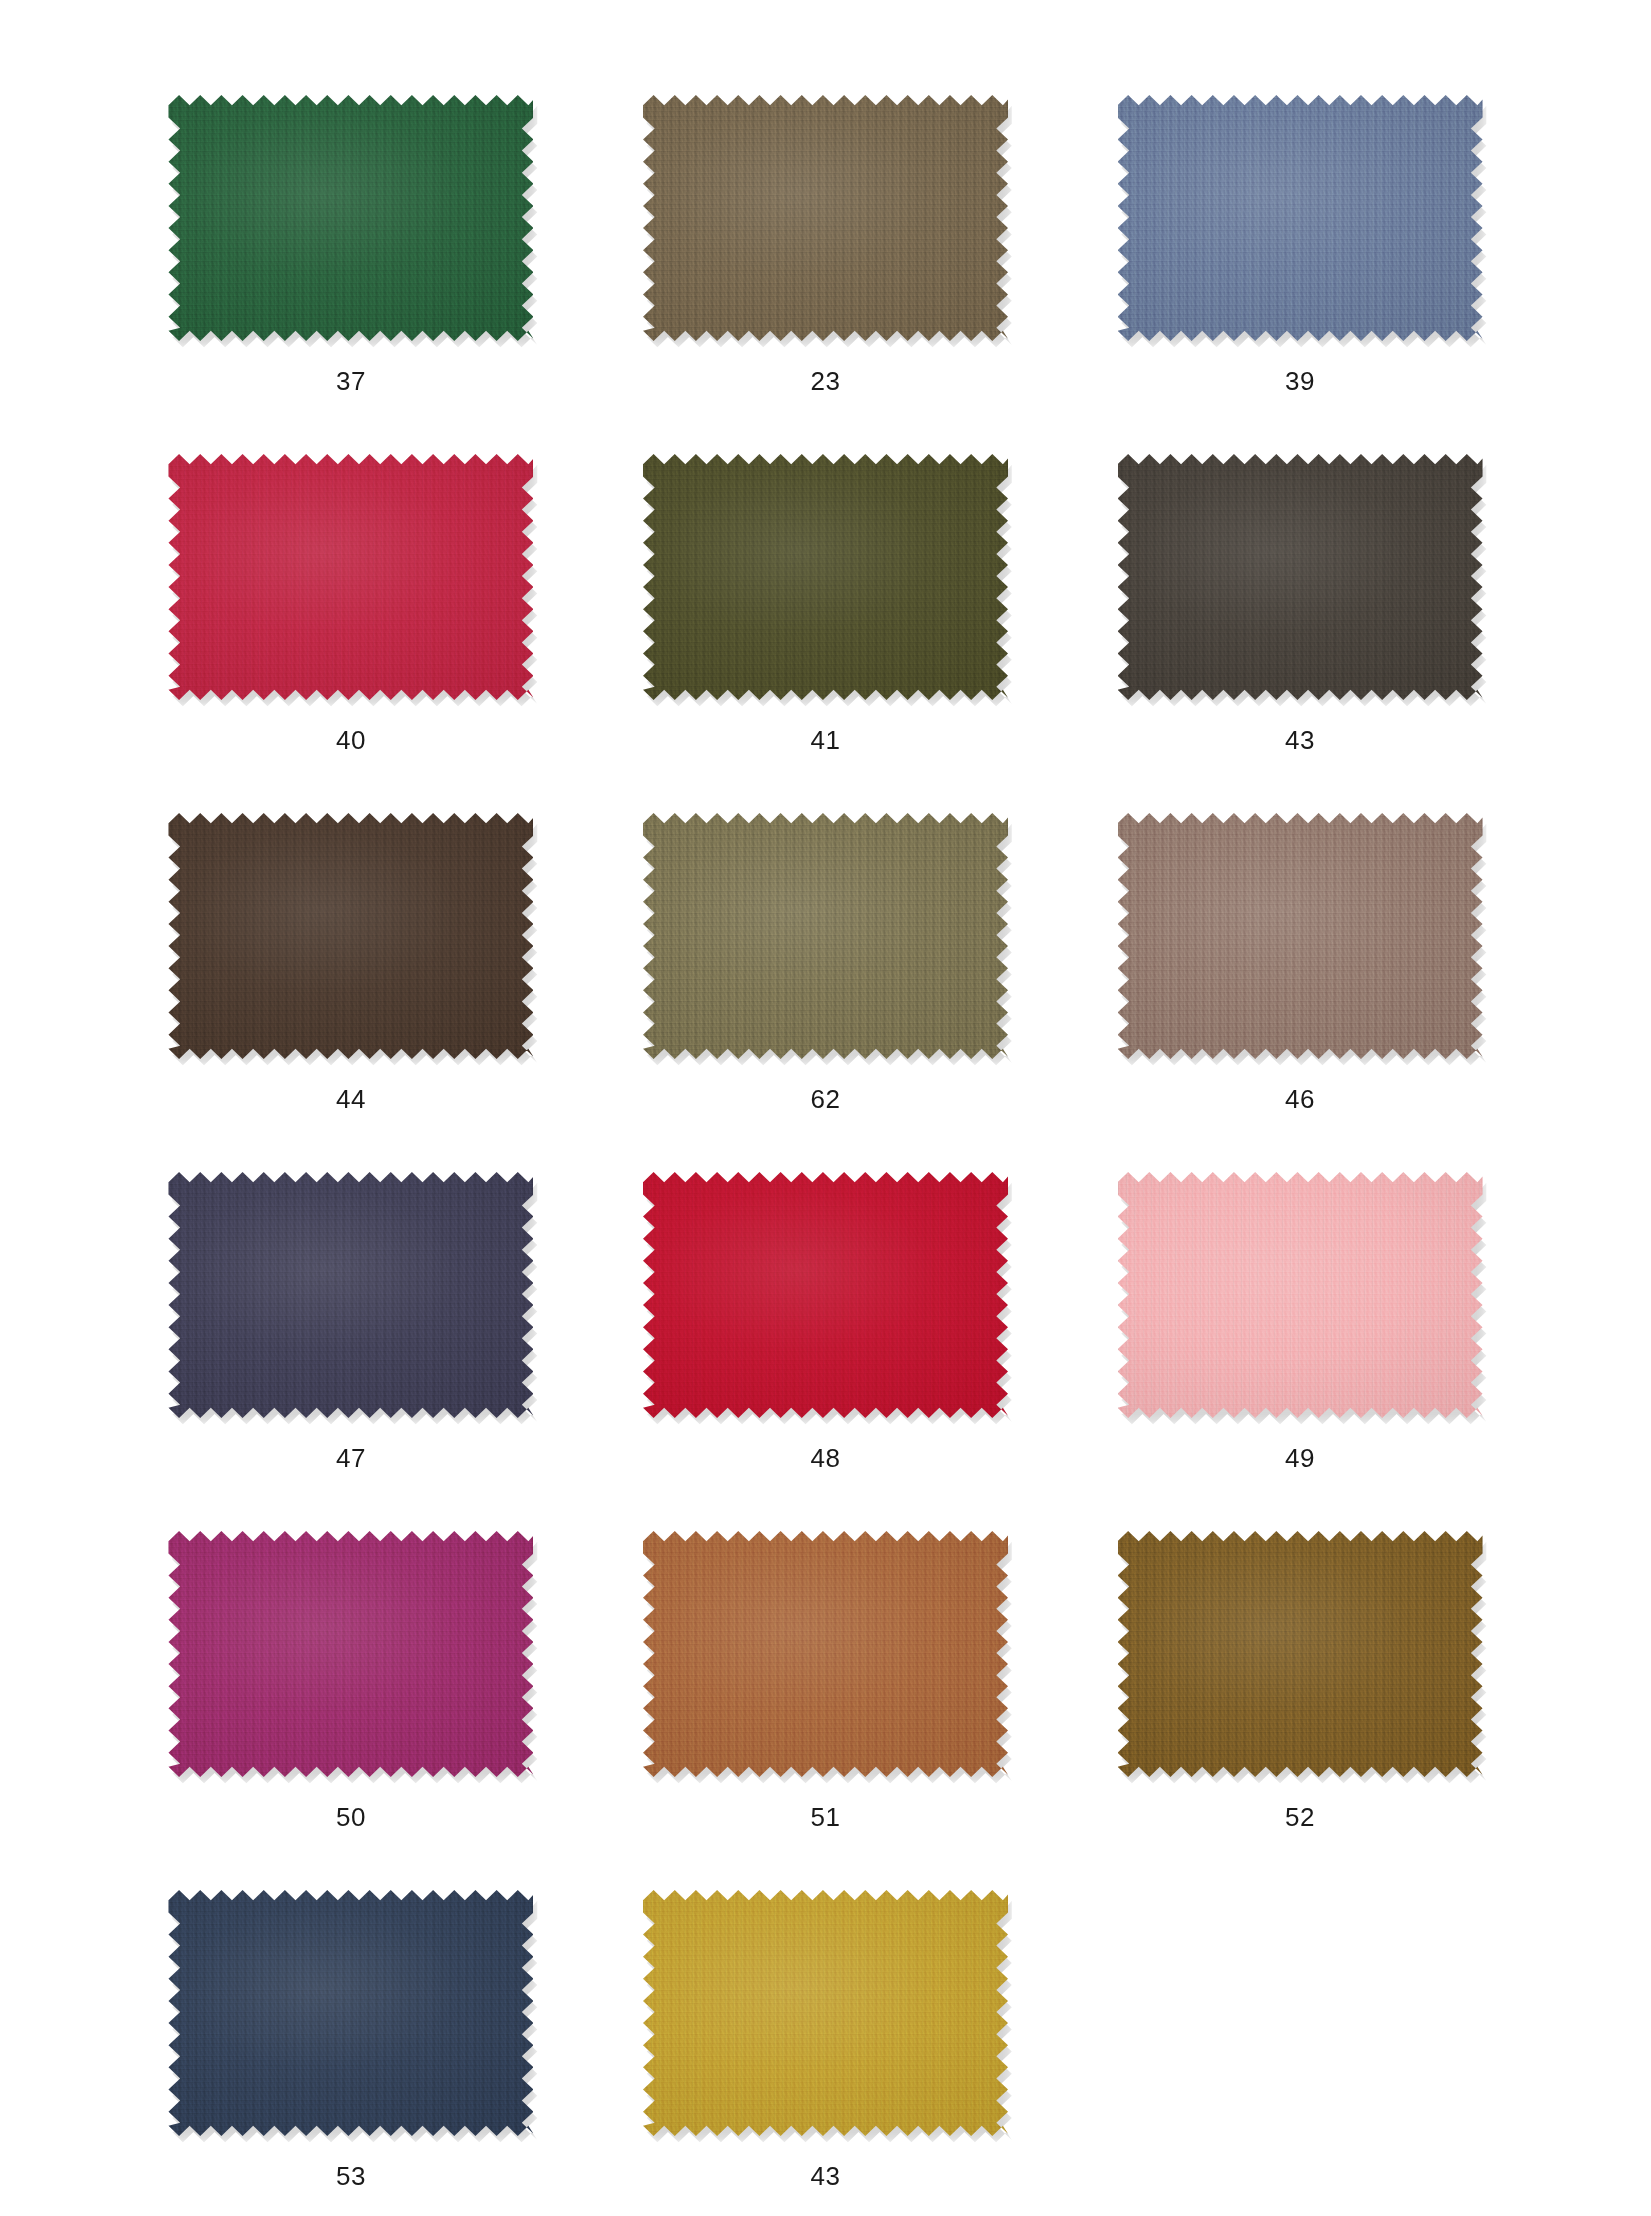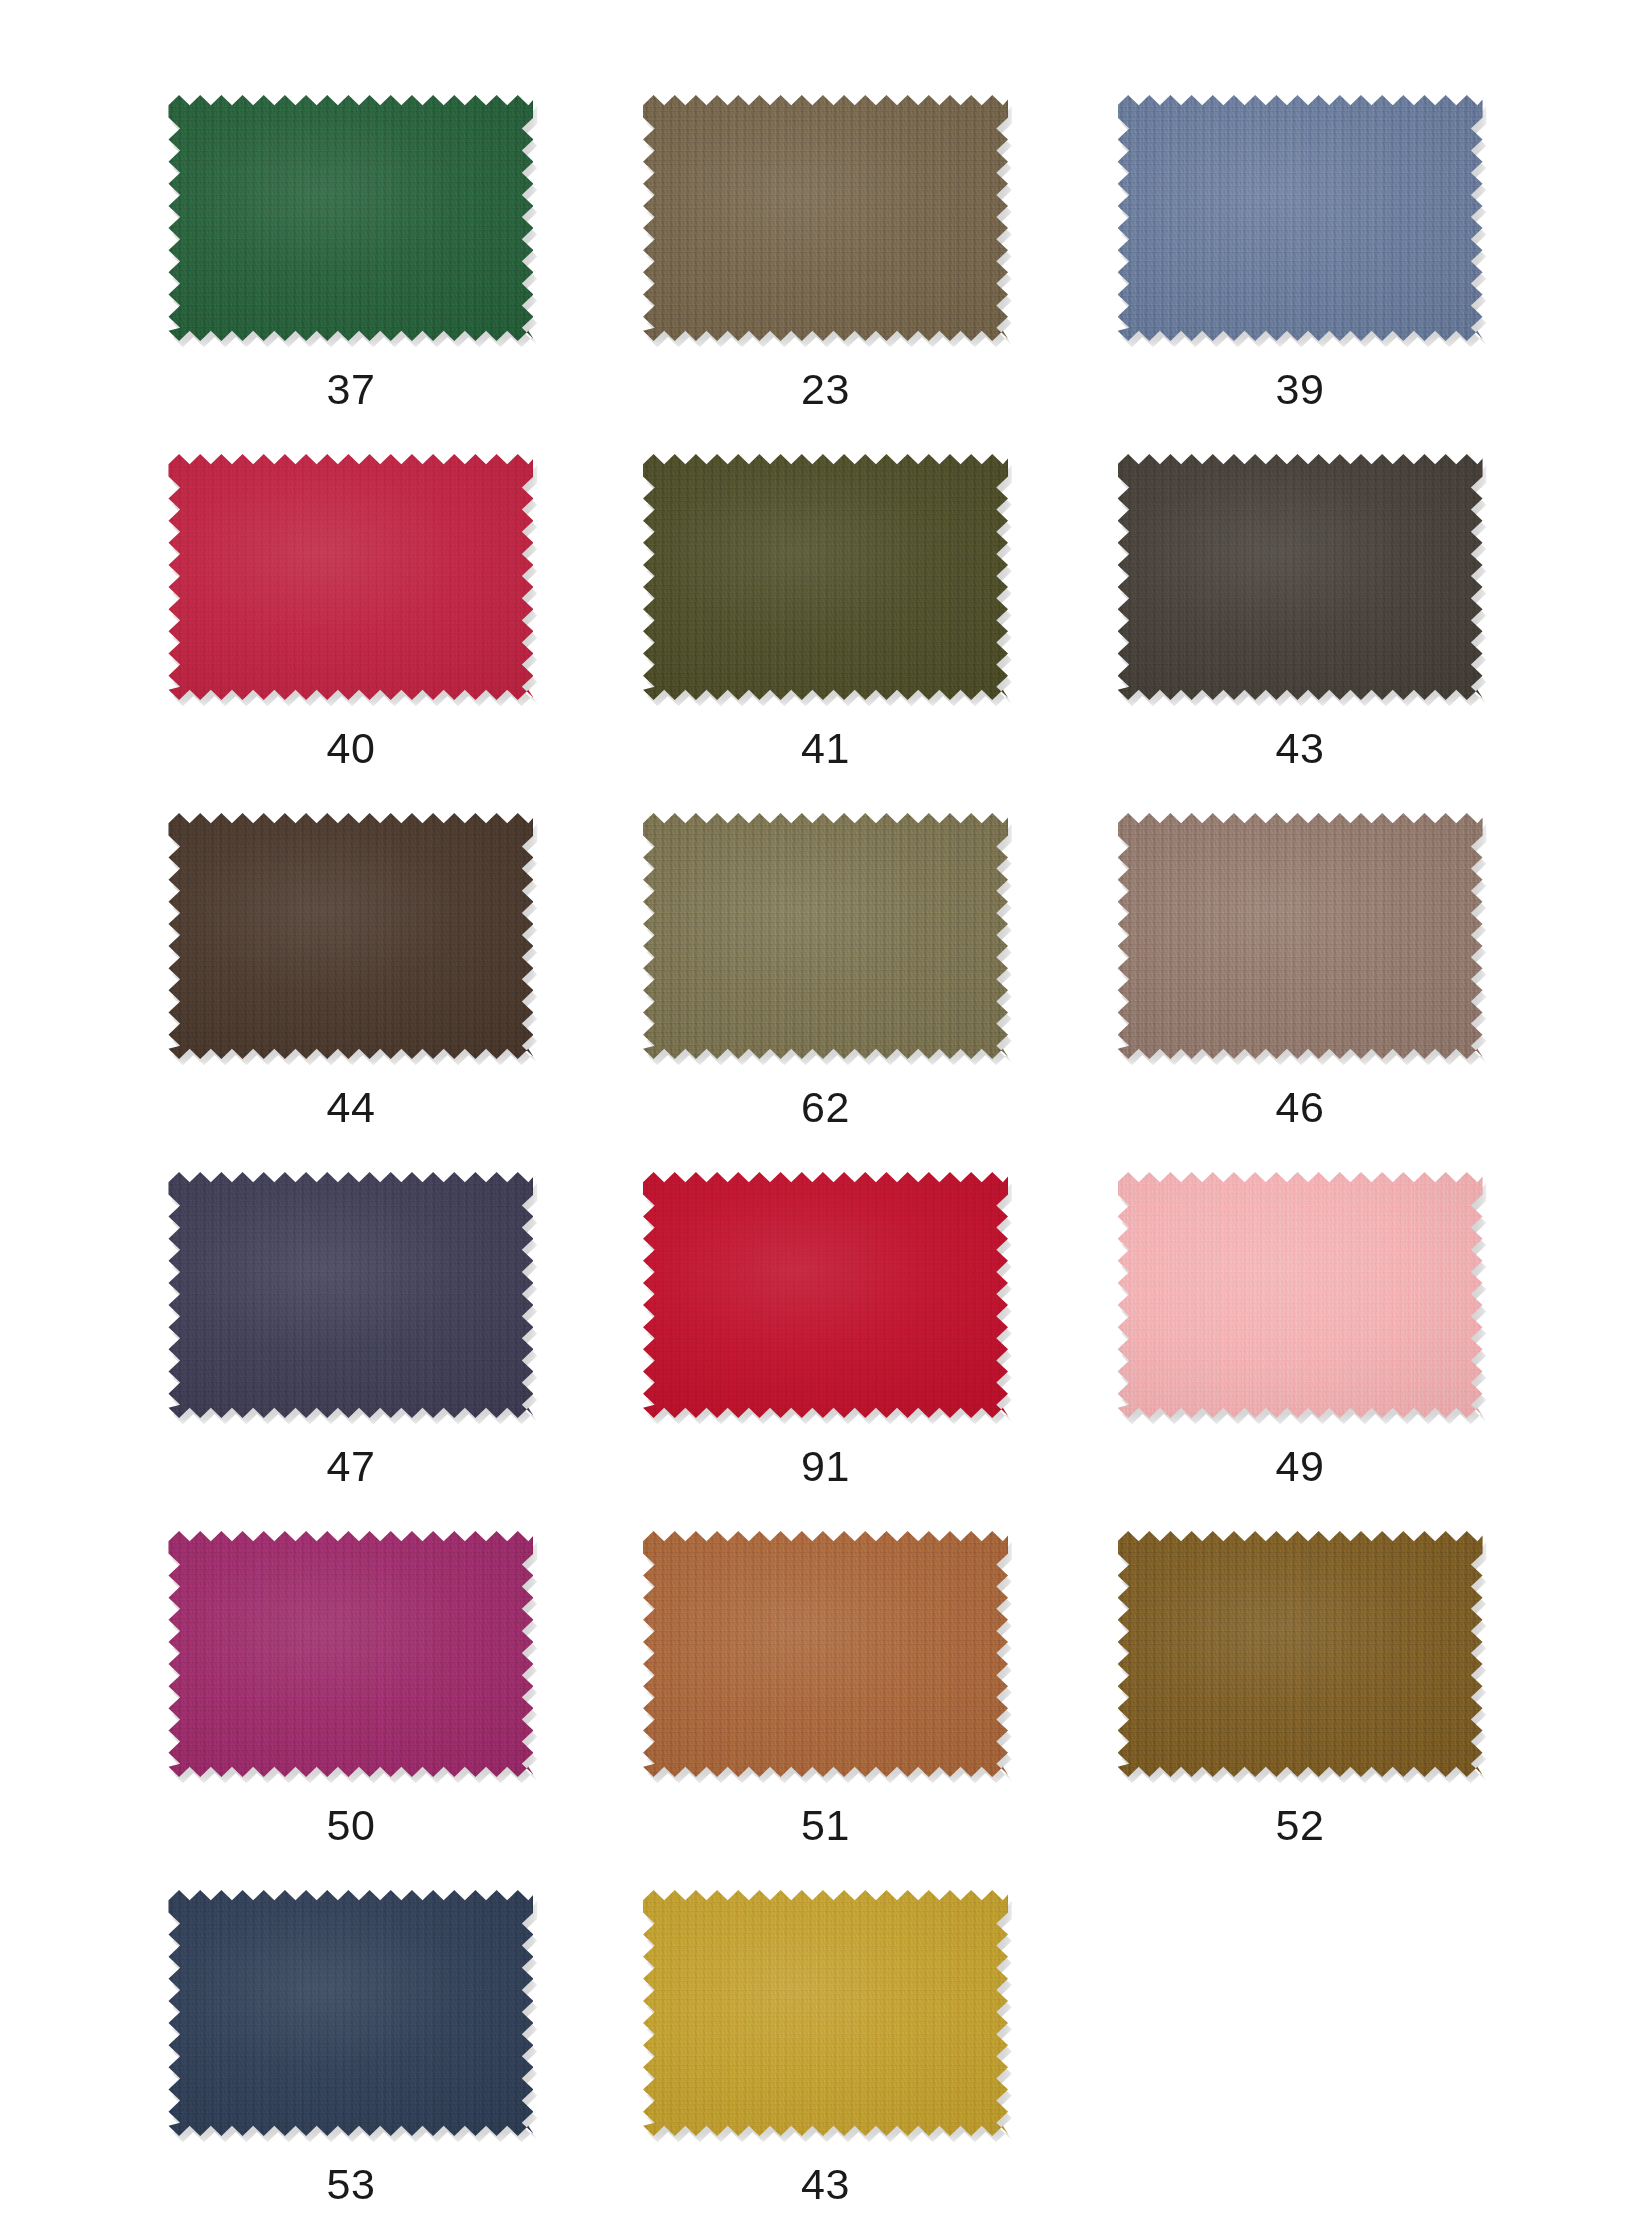--- a/index.html
+++ b/index.html
@@ -202,21 +202,21 @@
     inset: 0;
     background:
       radial-gradient(ellipse 85% 75% at 42% 40%,
         rgba(255,255,255,0.11) 0%,
         rgba(255,255,255,0.03) 45%,
         rgba(0,0,0,0.05) 100%);
   }
 
   .swatch-label {
     margin-top: 26.5px;
-    font-size: 43px;
+    font-size: 26px;
     color: #1a1a1a;
     letter-spacing: 0.6px;
     line-height: 1;
     font-weight: 400;
   }
 </style>
 </head>
 <body>
 
 <div id="card">
@@ -334,21 +334,21 @@
       </div>
       <div class="swatch-cell">
         <div class="swatch-wrap">
           <div class="swatch-shadow"></div>
           <div class="swatch" style="background-color: rgb(192, 16, 44);">
             <div class="tex"></div>
             <div class="tex2"></div>
             <div class="sheen"></div>
           </div>
         </div>
-        <div class="swatch-label">91</div>
+        <div class="swatch-label">48</div>
       </div>
       <div class="swatch-cell">
         <div class="swatch-wrap">
           <div class="swatch-shadow"></div>
           <div class="swatch" style="background-color: rgb(244, 178, 181);">
             <div class="tex"></div>
             <div class="tex2"></div>
             <div class="sheen"></div>
           </div>
         </div>

